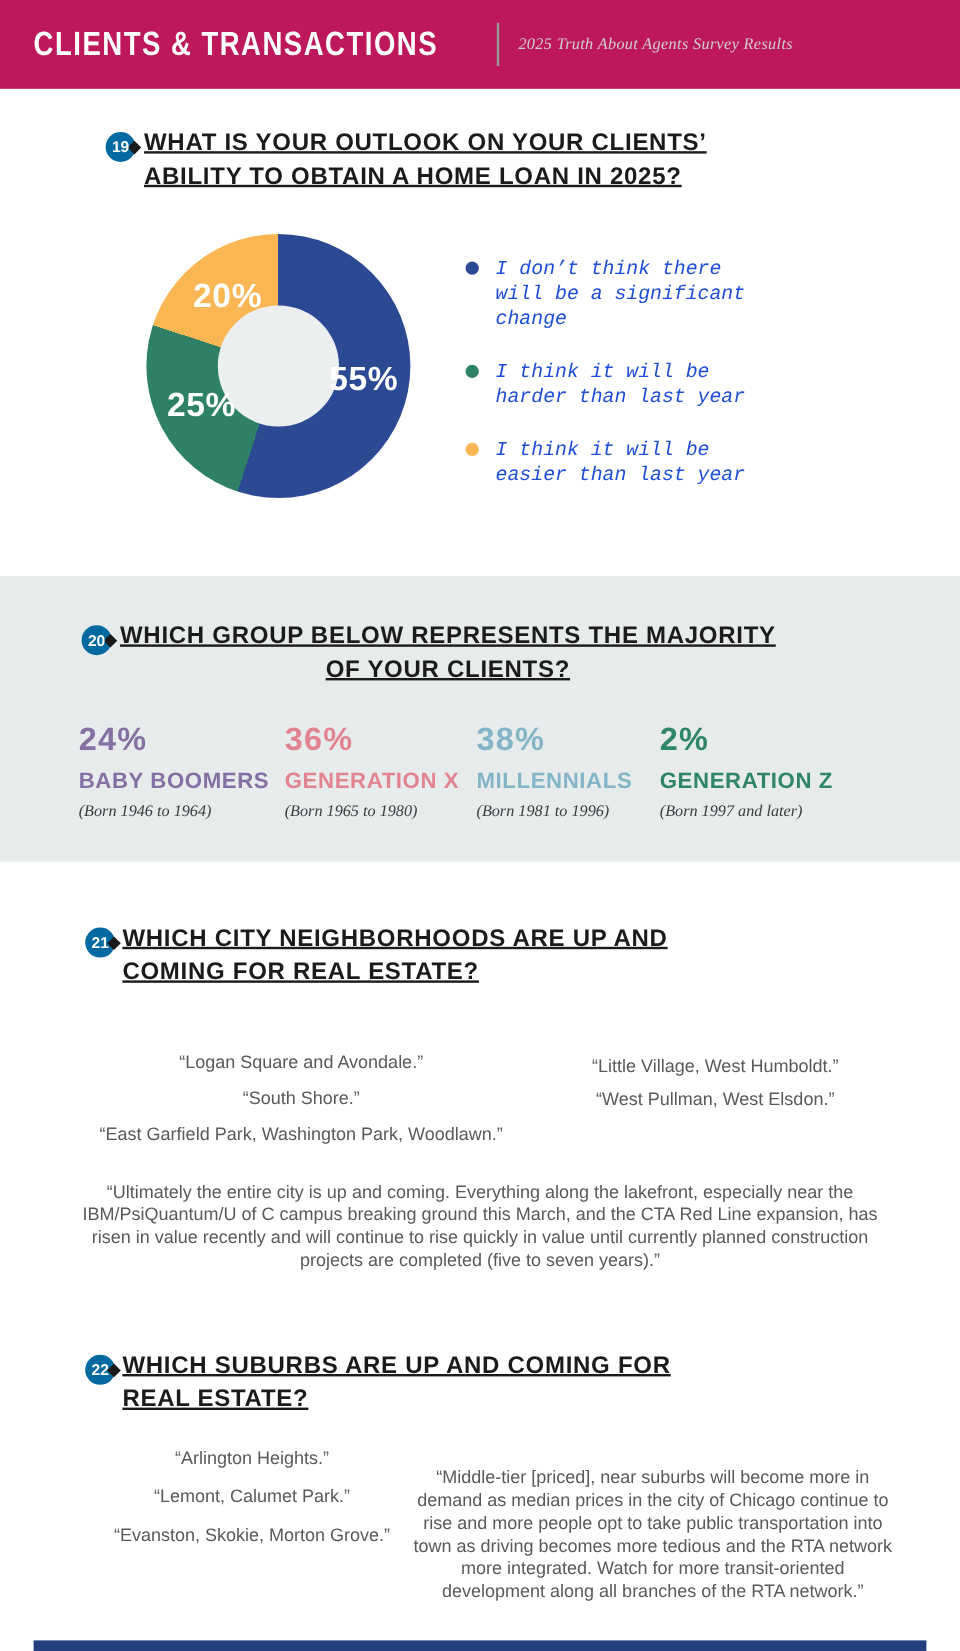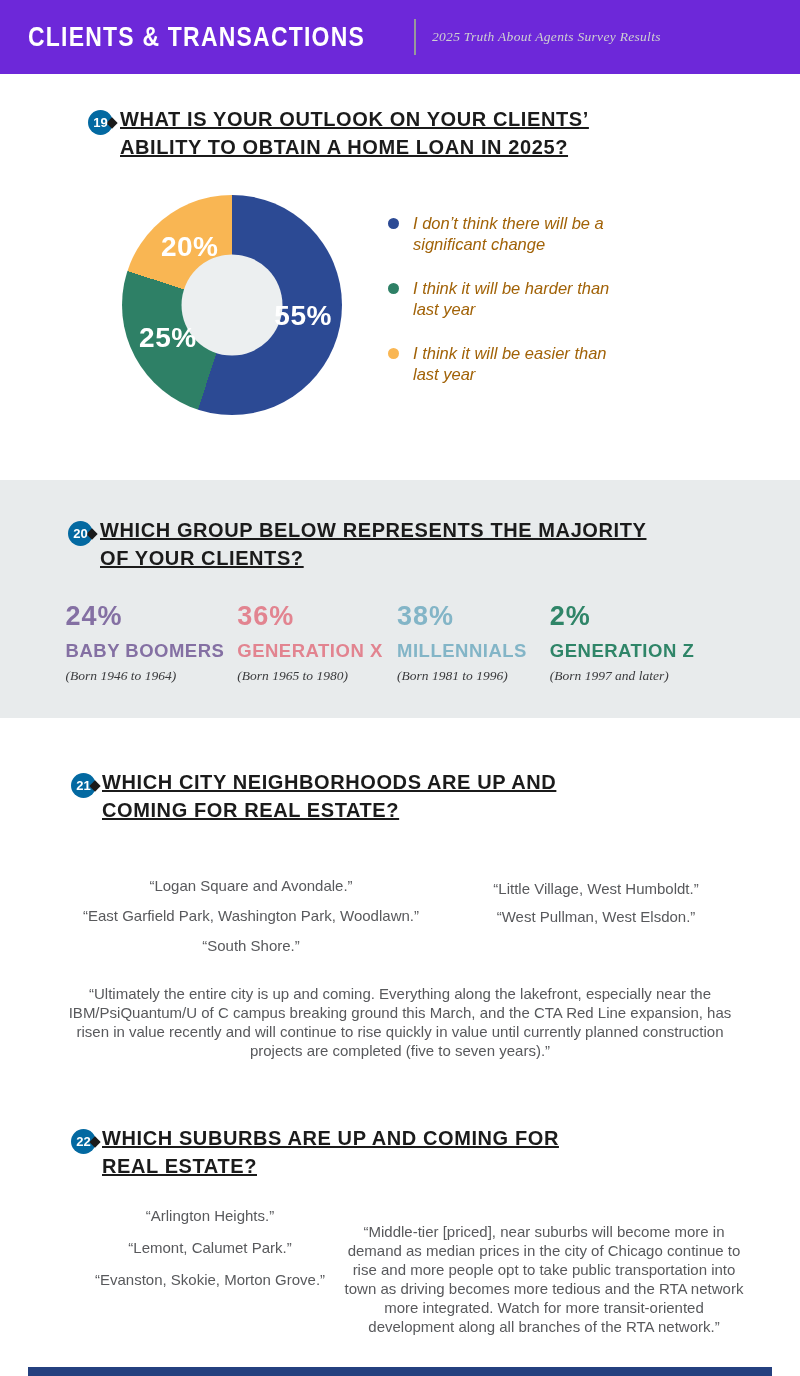--- a/index.html
+++ b/index.html
@@ -27,22 +27,22 @@
   .donut { position:absolute; left:122px; top:195px; width:220px; height:220px; border-radius:50%; }
   .donut-hole { position:absolute; left:50%; top:50%; width:101px; height:101px; transform:translate(-50%,-50%);
     border-radius:50%; background:#eceff0; }
   .donut-label { position:absolute; transform:translate(-50%,-50%); color:#ffffff; font-weight:bold;
     font-size:28px; letter-spacing:.5px; white-space:nowrap; }
 
   
   .legend { position:absolute; left:388px; top:213px; width:240px; }
   .legend-item { display:flex; align-items:flex-start; margin-bottom:23px; }
   .legend-dot { flex:0 0 auto; width:11px; height:11px; border-radius:50%; margin:5px 14px 0 0; }
-  .legend-text { font-family:Liberation Sans, sans-serif; font-style:italic; font-size:16.5px; line-height:21px;
-    color:#a16207; width:212px; }
+  .legend-text { font-family:Liberation Mono, monospace; font-style:italic; font-size:16.5px; line-height:21px;
+    color:#1d4ed8; width:212px; }
 
   
   .band { position:absolute; left:0; top:480px; width:800px; height:238px; background:#e8ebec; }
   .group { position:absolute; top:601px; transform:translateX(-50%); text-align:left; white-space:nowrap; }
   .group-pct { font-size:27px; font-weight:bold; letter-spacing:1px; }
   .group-name { font-size:18.5px; font-weight:bold; letter-spacing:.5px; margin-top:8px; }
   .group-born { font-family:"Liberation Serif", serif; font-style:italic; font-size:13.5px; color:#3a3b3d; margin-top:6px; }
 
   
   .quote-line { color:#58595c; font-size:15px; line-height:19px; }
@@ -57,21 +57,21 @@
   .para-22 { left:342px; top:1194px; width:404px;margin-top:28px; }
 
   
   .footer-bar { position:absolute; left:28px; top:1367px; width:744px; height:9px; }
 </style>
 </head>
 <body>
 
 <div class="page">
 
-  <div class="header" style="background: #6d28d9;">
+  <div class="header" style="background: #be185d;">
     <div class="header-title">CLIENTS &amp; TRANSACTIONS</div>
     <div class="header-divider"></div>
     <div class="header-subtitle">2025 Truth About Agents Survey Results</div>
   </div>
 
   <div class="badge" style="left:88px; top:110px;">
     <span>19</span>
   </div>
   <div class="q-heading" style="left:120px; top:105px;">
     <span>WHAT IS YOUR OUTLOOK ON YOUR CLIENTS’</span>
@@ -97,21 +97,21 @@
     <div class="legend-item">
       <span class="legend-dot" style="background: rgb(249, 182, 83);"></span>
       <span class="legend-text">I think it will be easier than last year</span>
     </div>
   </div>
 
   <div class="band" style="background: rgb(232, 235, 236);"></div>
   <div class="badge" style="left:68px; top:521px;">
     <span>20</span>
   </div>
-  <div class="q-heading" style="left:100px; top:516px;">
+  <div class="q-heading" style="left:100px; top:516px;text-align:center;">
     <span>WHICH GROUP BELOW REPRESENTS THE MAJORITY</span>
     <span>OF YOUR CLIENTS?</span>
   </div>
 
   <div class="group" style="left:145px;">
     <div class="group-pct" style="color: rgb(132, 112, 163);">24%</div>
     <div class="group-name" style="color: rgb(132, 112, 163);">BABY BOOMERS</div>
     <div class="group-born">(Born 1946 to 1964)</div>
   </div>
   <div class="group" style="left:310px;">
@@ -132,22 +132,22 @@
 
   <div class="badge" style="left:71px; top:773px;">
     <span>21</span>
   </div>
   <div class="q-heading" style="left:102px; top:768px;">
     <span>WHICH CITY NEIGHBORHOODS ARE UP AND</span>
     <span>COMING FOR REAL ESTATE?</span>
   </div>
   <div class="quotes-left-21">
     <div class="quote-line">“Logan Square and Avondale.”</div>
+    <div class="quote-line">“South Shore.”</div>
     <div class="quote-line">“East Garfield Park, Washington Park, Woodlawn.”</div>
-    <div class="quote-line">“South Shore.”</div>
   </div>
   <div class="quotes-right-21">
     <div class="quote-line">“Little Village, West Humboldt.”</div>
     <div class="quote-line">“West Pullman, West Elsdon.”</div>
   </div>
   <div class="para para-21">“Ultimately the entire city is up and coming. Everything along the lakefront, especially near the IBM/PsiQuantum/U of C campus breaking ground this March, and the CTA Red Line expansion, has risen in value recently and will continue to rise quickly in value until currently planned construction projects are completed (five to seven years).”</div>
 
   <div class="badge" style="left:71px; top:1129px;">
     <span>22</span>
   </div>

